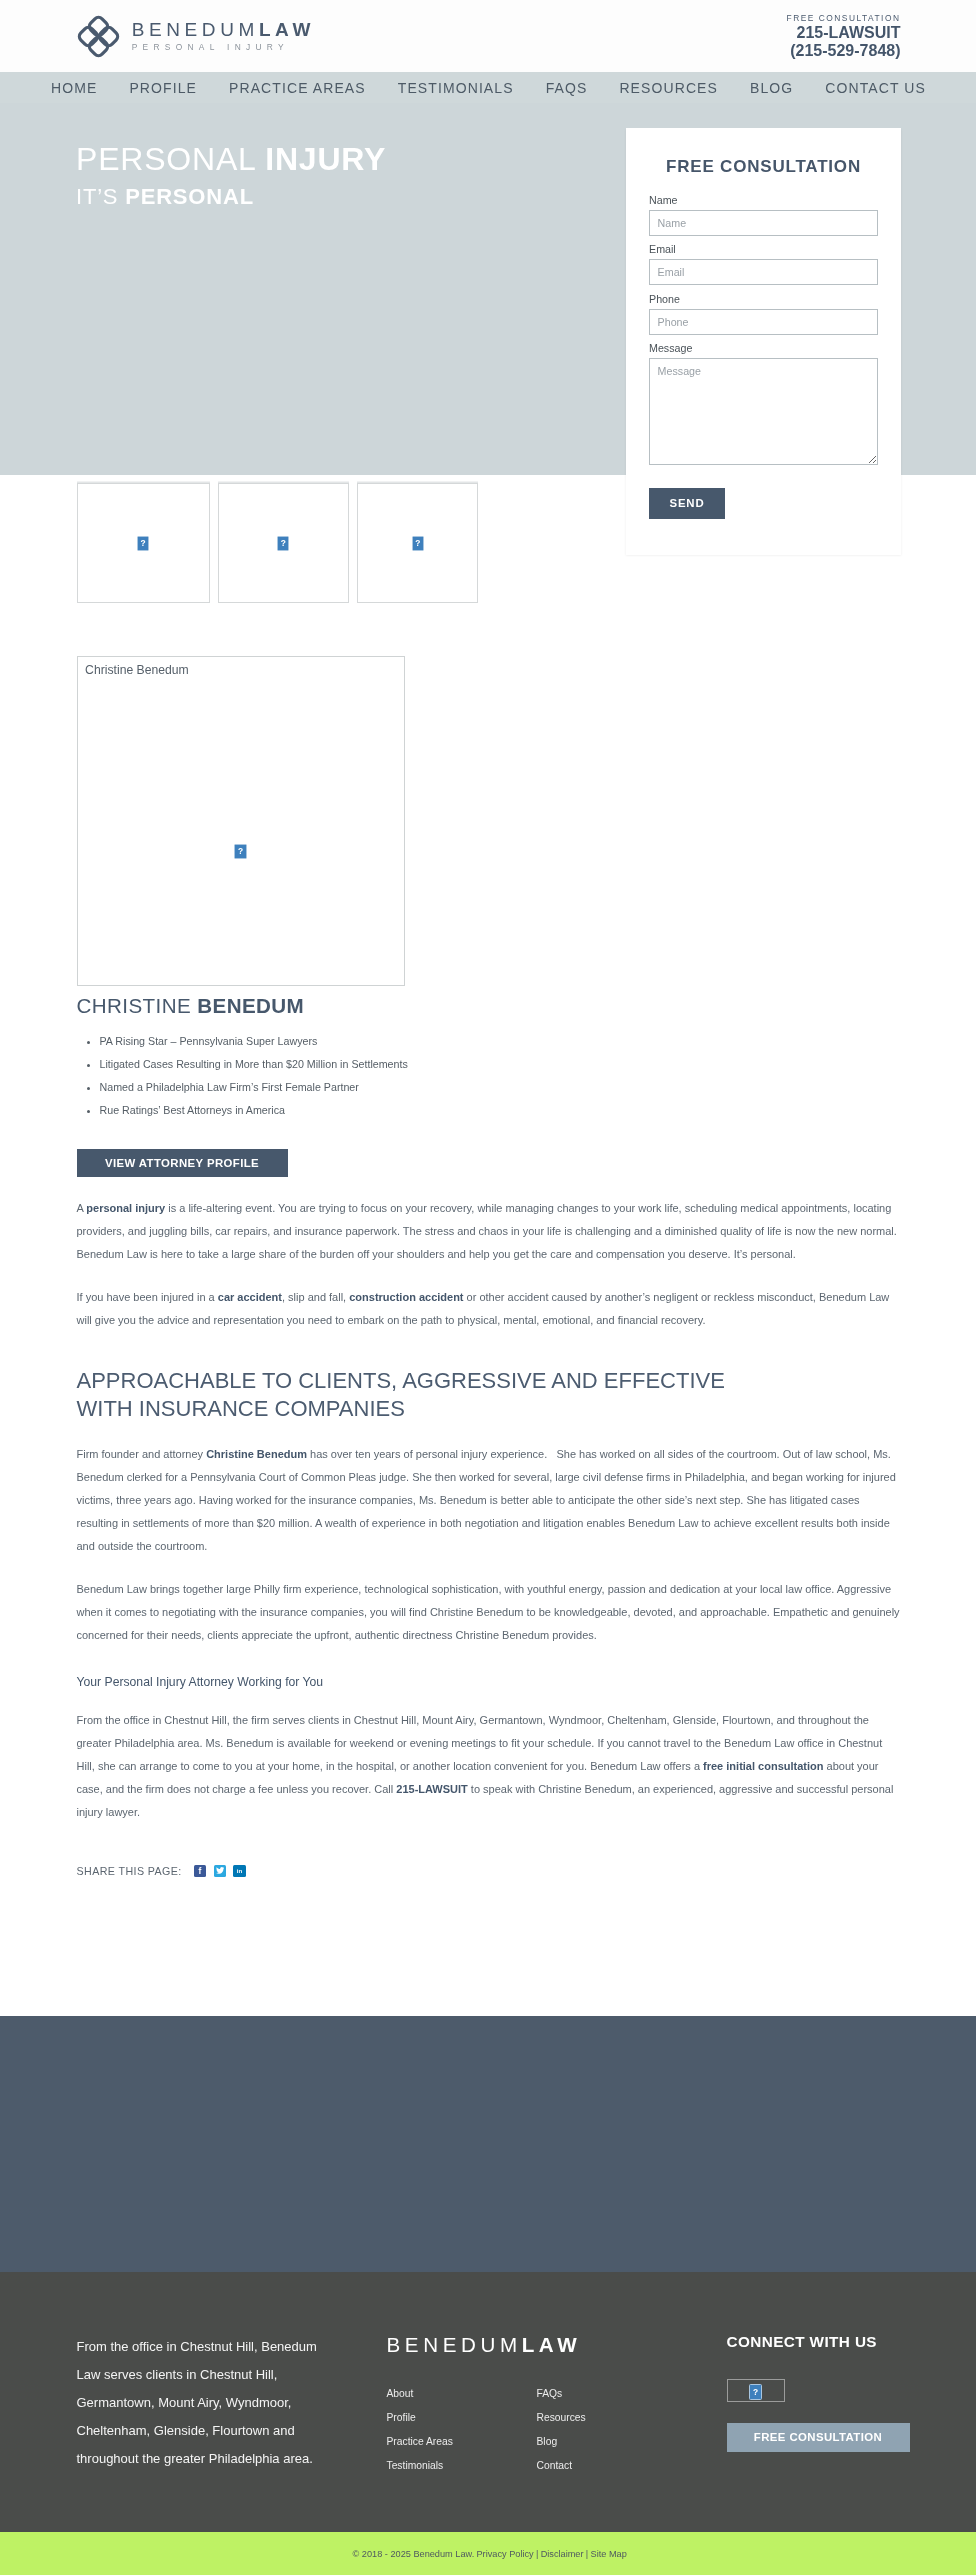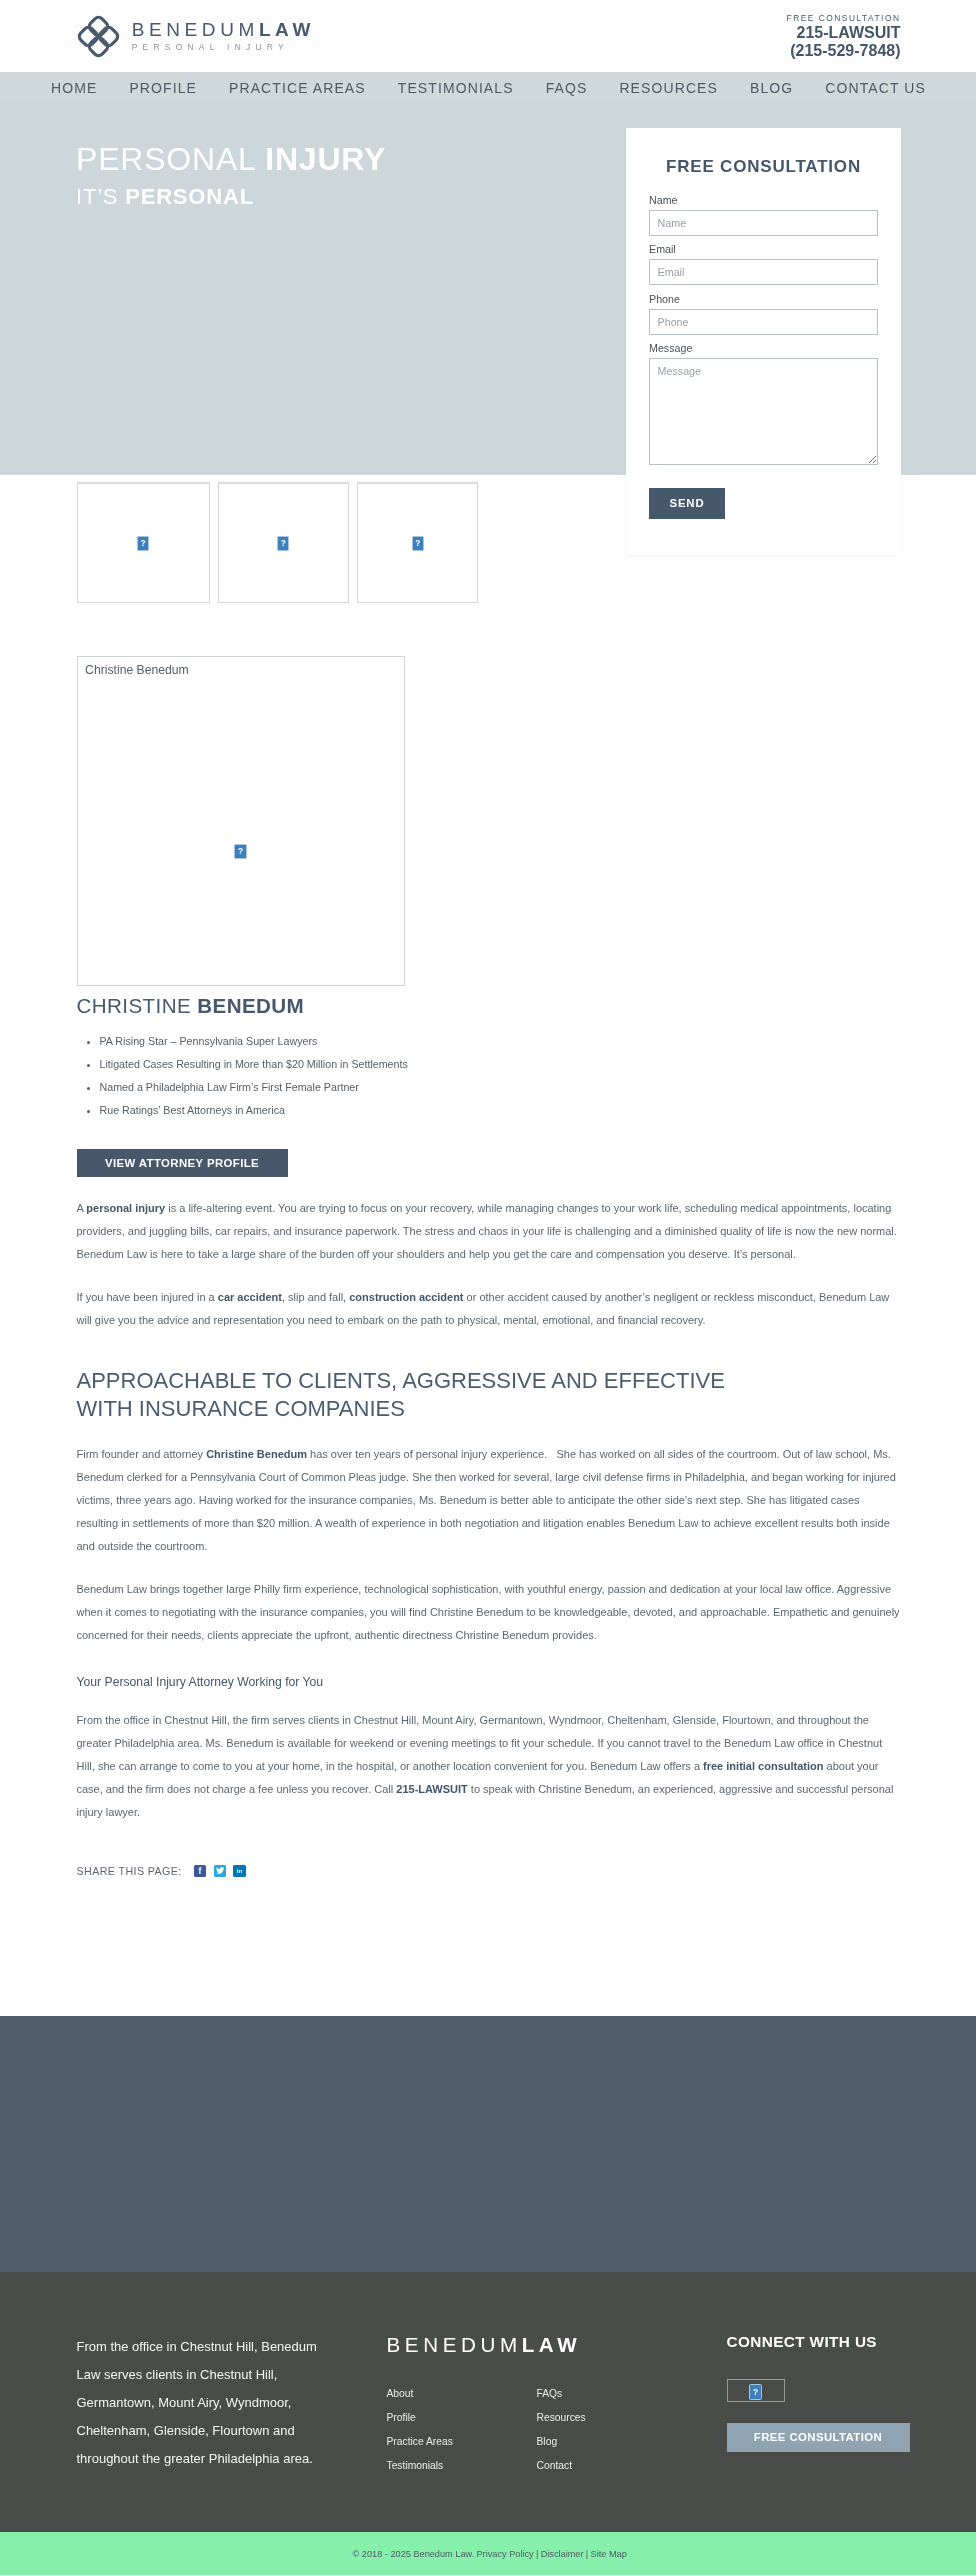--- a/index.html
+++ b/index.html
@@ -131,21 +131,21 @@
     display:flex; align-items:flex-end; justify-content:center; padding-bottom:0.8px;
   }
   .footer-cta {
     display:block; margin-top:21.4px; width:183px; height:29px; background:#8fa3b2;
     border:none; color:#fff; font-weight:700; font-size:11.4px; letter-spacing:0.4px;
     line-height:29px; text-align:center; text-decoration:none; cursor:pointer;
     font-family:"Liberation Sans","DejaVu Sans",sans-serif;
   }
 
   
-  .copyright-bar { height:43px; background:#86efac; display:flex; align-items:center; justify-content:center; }
+  .copyright-bar { height:43px; background:#bef264; display:flex; align-items:center; justify-content:center; }
   .copyright-bar, .copyright-bar a { font-size:9.2px; color:#4f5a60; text-decoration:none; }
   .copyright-bar span { margin:0 2.3px; }
 </style>
 </head>
 <body>
 
 <header class="site-header">
   <div class="container header-inner">
     <a class="logo">
       <svg class="logo-mark" viewBox="0 0 60 60">

